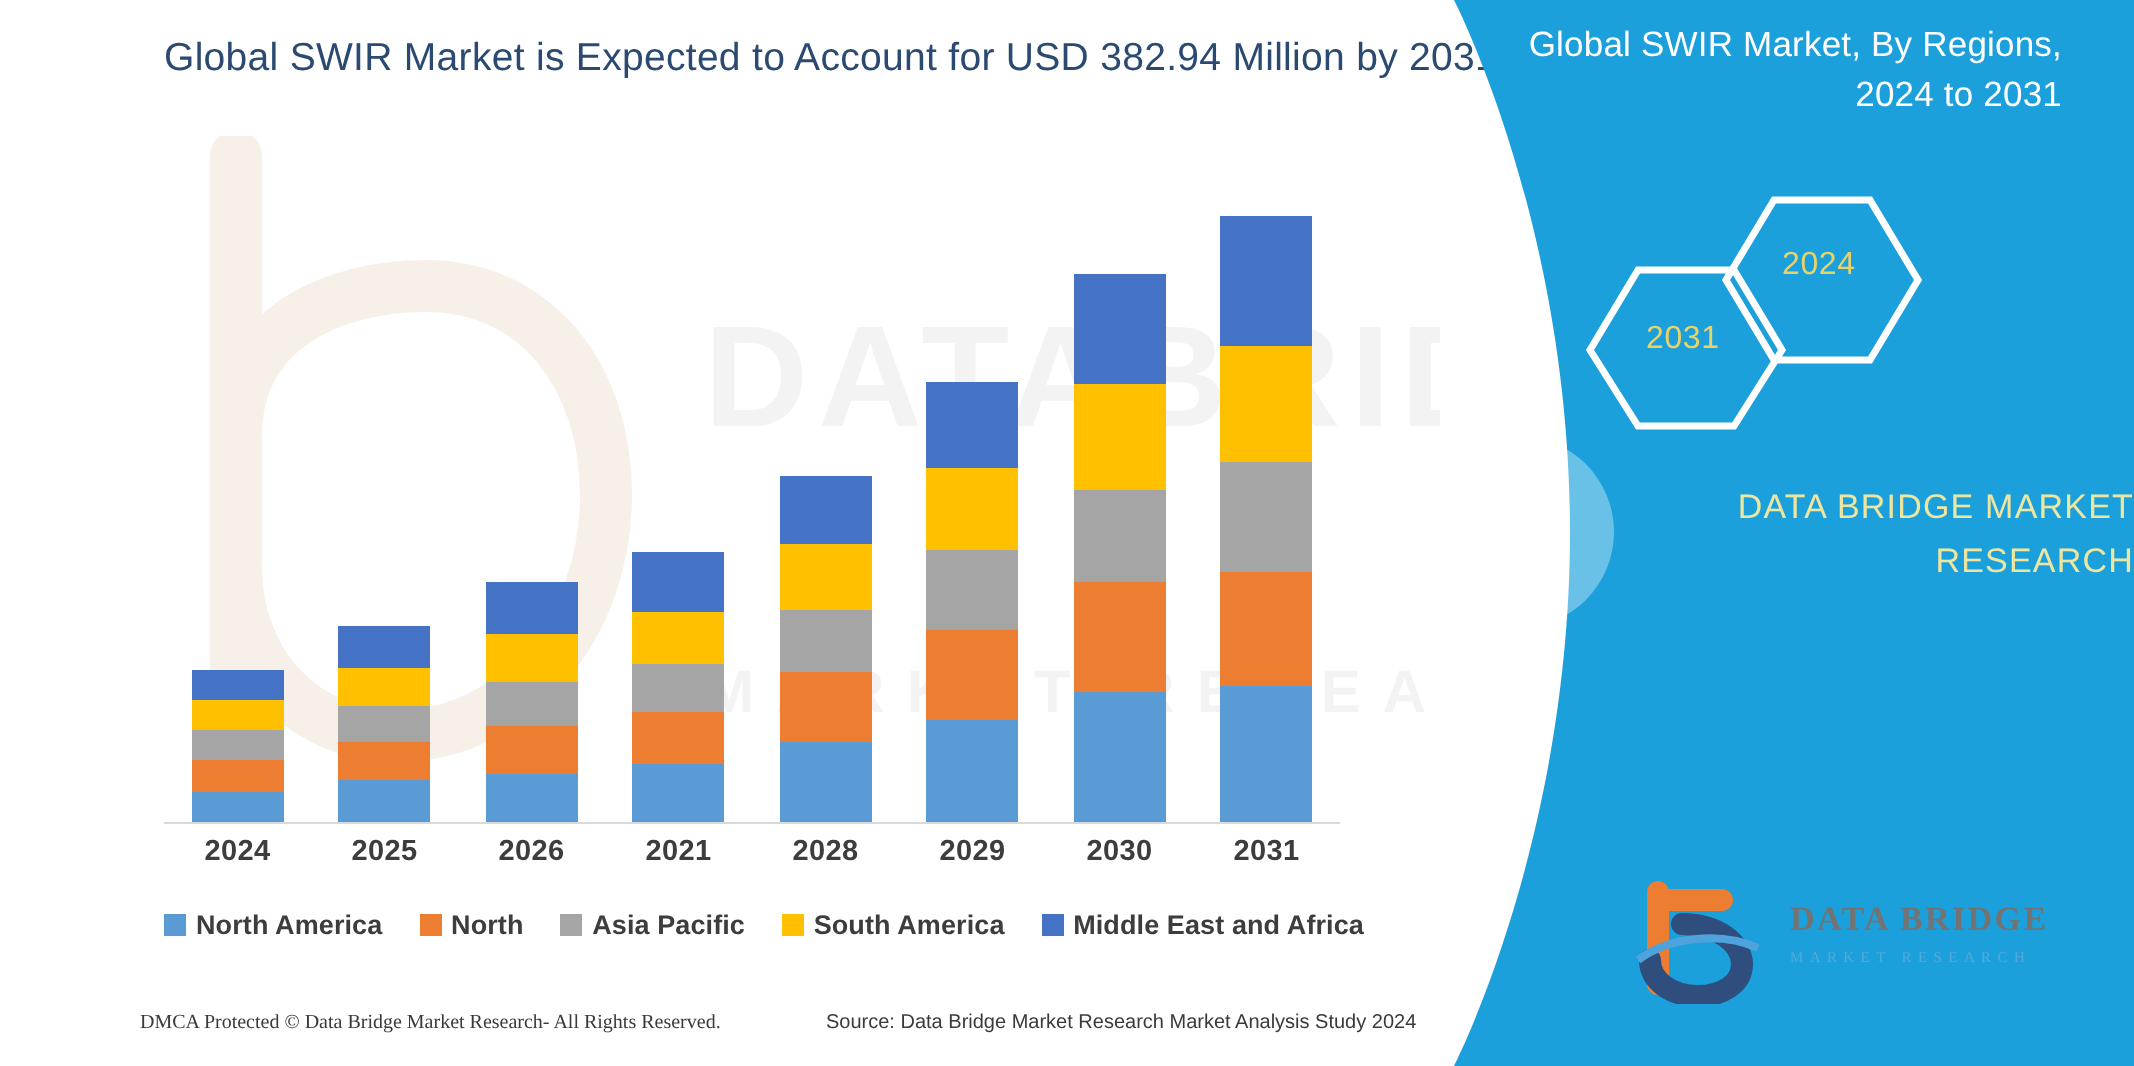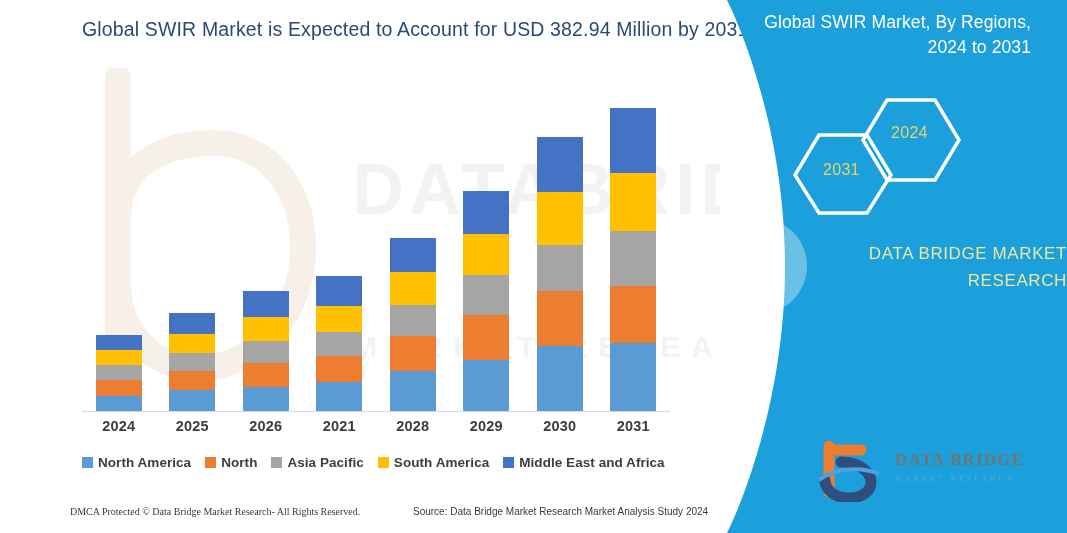--- a/index.html
+++ b/index.html
@@ -173,21 +173,21 @@
     letter-spacing: .2px;
   }
 
   
   .legend {
     position: absolute;
     left: 82px; top: 455px;
     width: 600px;
     display: flex;
     align-items: center;
-    justify-content: flex-start;
+    justify-content: space-between;
     gap: 14px;
   }
   .legend-item { display: flex; align-items: center; gap: 5px; }
   .legend-swatch { width: 11px; height: 11px; display: inline-block; }
   .legend-label {
     font-size: 13.5px;
     font-weight: 700;
     color: #3D3D3D;
     letter-spacing: .05px;
     white-space: nowrap;

